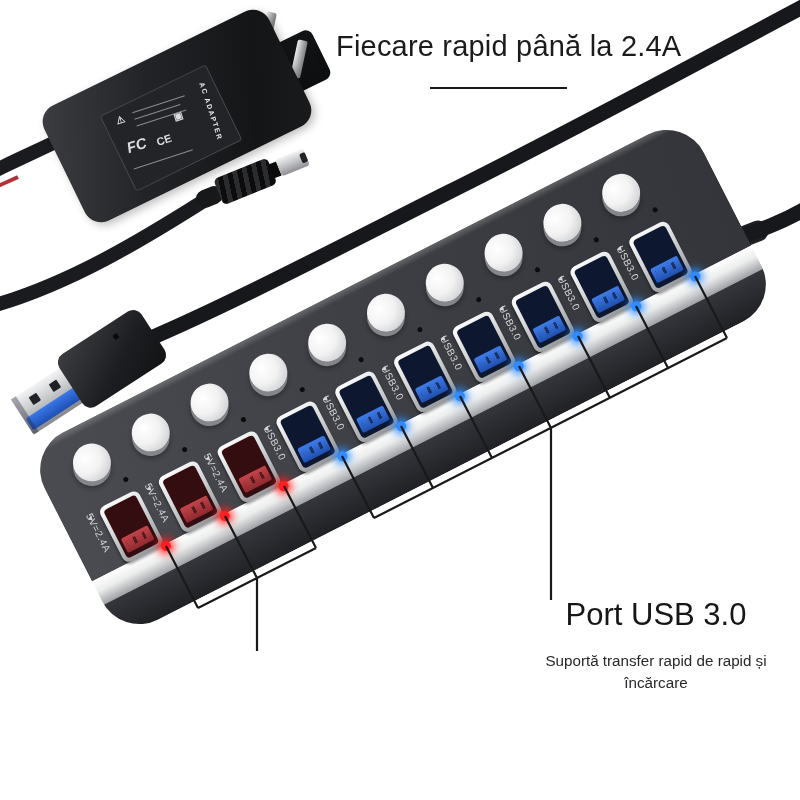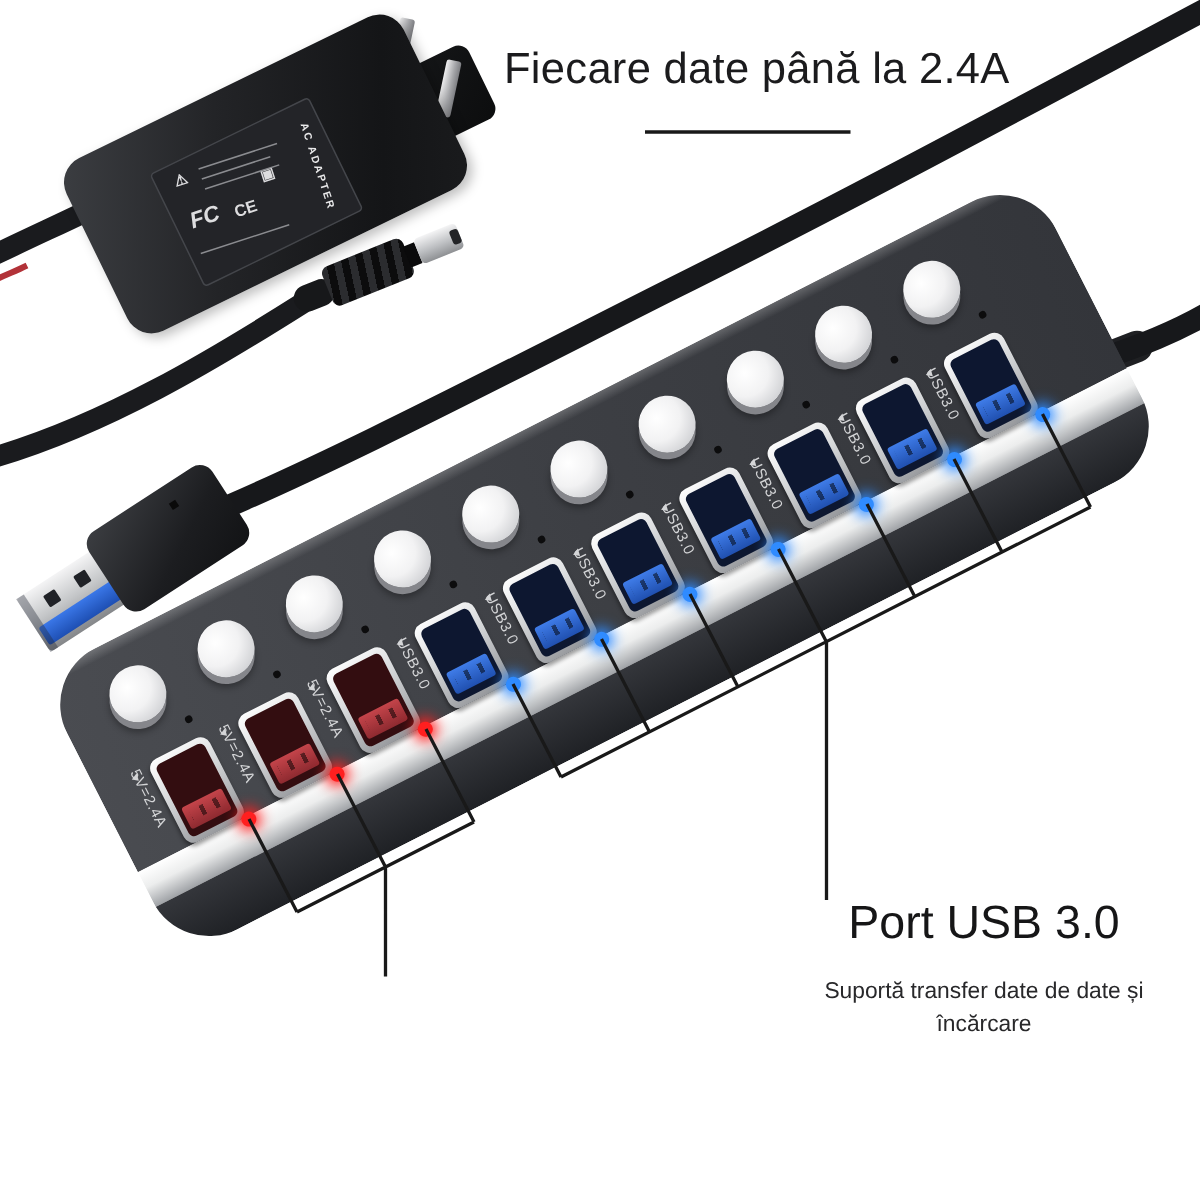--- a/index.html
+++ b/index.html
@@ -286,17 +286,17 @@
   </div>
 
   <svg width="800" height="800">
     <g stroke="#191919" stroke-width="2.2" fill="none">
       <path d="M 430,88 L 567,88"></path>
       <path d="M166,546 L198,608 M225,516 L257,578 M284,486 L316,548 M198,608 L316,548 M257,578 L257,651"></path>
       <path d="M342,456 L374,518 M401,426 L433,488 M460,396 L492,458 M519,366 L551,428 M578,336 L610,398 M636,306 L668,368 M695,276 L727,338 M374,518 L727,338 M551,428 L551,600"></path>
     </g>
   </svg>
 
-  <div class="abs headline">Fiecare date până la 2.4A</div>
+  <div class="abs headline">Fiecare rapid până la 2.4A</div>
   <div class="abs callout-usb">Port USB 3.0</div>
-  <div class="abs callout-usb-sub">Suportă transfer date de date și încărcare</div>
+  <div class="abs callout-usb-sub">Suportă transfer rapid de rapid și încărcare</div>
 
 </div>
 
 </body></html>

